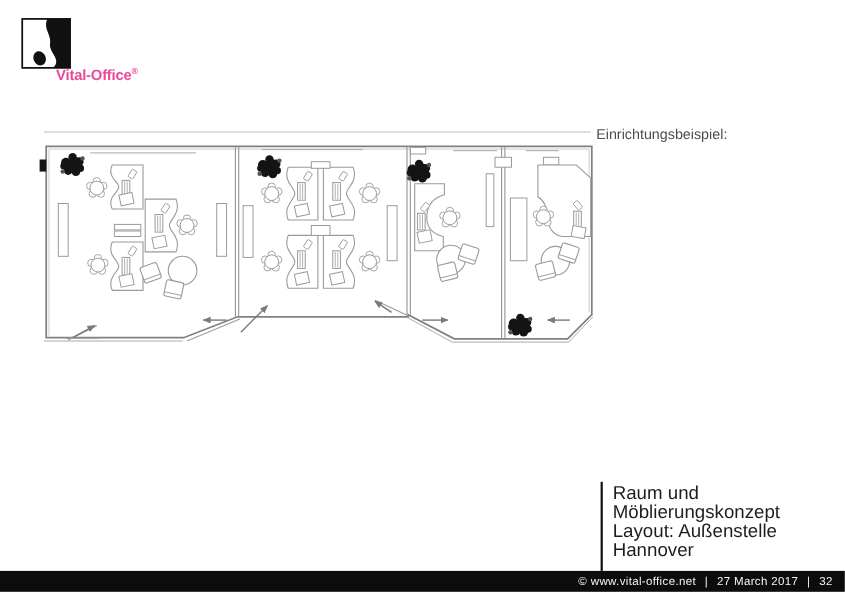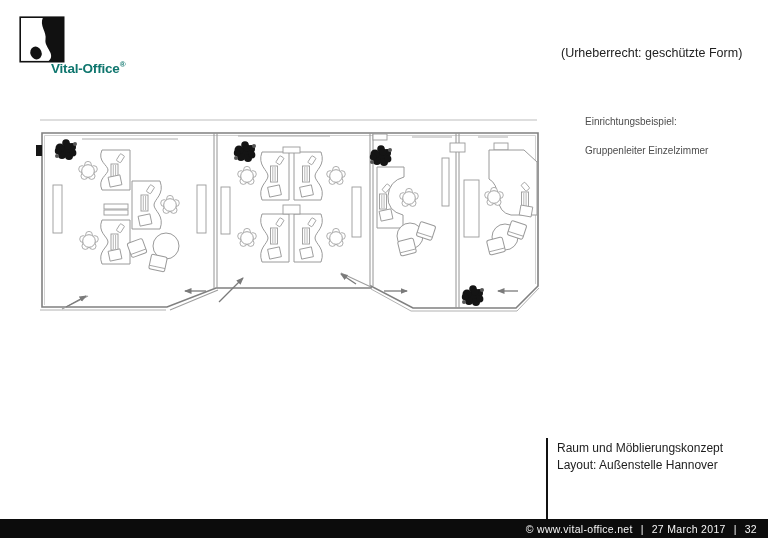--- a/index.html
+++ b/index.html
@@ -3,30 +3,30 @@
 <meta charset="utf-8">
 <style>
   html,body{margin:0;padding:0;}
   body{
     width:768px;height:543px;position:relative;background:#ffffff;
     font-family:"Liberation Sans", sans-serif;color:#1a1a1a;overflow:hidden;
   }
   .abs{position:absolute;}
   
   #logo-block{left:19px;top:16px;width:220px;height:60px;}
-  #logo-text{left:32px;top:44px;font-size:13.5px;font-weight:700;color:#0f766e;letter-spacing:-0.2px;}
+  #logo-text{left:32px;top:44px;font-size:13.5px;font-weight:700;color:#ec4899;letter-spacing:-0.2px;}
   #logo-text sup{font-size:8px;font-weight:700;}
   
   #header-block{left:561px;top:46px;font-size:12.5px;line-height:14.5px;color:#222;}
   
-  #concept-block{left:585px;top:114px;font-size:10px;line-height:15.5px;color:#4d4d4d;}
+  #concept-block{left:542px;top:114px;font-size:13px;line-height:15.5px;color:#4d4d4d;}
   #concept-title{margin-bottom:13px;}
   
   #project-rule{left:546px;top:438px;width:2px;height:81px;background:#111;}
-  #project-block{left:557px;top:440px;font-size:12px;line-height:17px;color:#1d1d1d;}
+  #project-block{left:557px;top:440px;font-size:17px;line-height:17px;color:#1d1d1d;}
   
   #footer-bar{left:0;top:519px;width:768px;height:19px;background:#0c0c0c;
     display:flex;align-items:center;justify-content:flex-end;}
   #footer-bar .ft{display:inline-flex;align-items:flex-end;gap:8px;margin-right:11px;
     color:#f5f5f5;font-size:10.5px;letter-spacing:0.3px;}
   
   #plan{left:0;top:0;}
 </style>
 </head>
 <body>
@@ -323,26 +323,24 @@
 <div class="abs" id="logo-block">
   <svg class="abs" width="48" height="48" viewBox="0 0 48 48" style="left:0;top:0">
     <rect x="1.2" y="1.2" width="43.5" height="44.5" fill="#ffffff" stroke="#111" stroke-width="1.6"></rect>
     <path d="M24,1.2 H44.7 V45.7 H29 C38,38.5 25,31.5 26.5,23.5 C28,15.5 20,10 24,1.2 Z" fill="#111"></path>
     <ellipse cx="17" cy="37" rx="5.6" ry="6.6" transform="rotate(-22 17 37)" fill="#111"></ellipse>
   </svg>
   <div class="abs" id="logo-text" style="white-space:nowrap"><span>Vital-Office</span><sup>®</sup></div>
 </div>
 
 <div class="abs" id="header-block">
-  <div>(Urheberrecht: geschützte Form)</div>
 </div>
 
 <div class="abs" id="concept-block">
   <div id="concept-title">Einrichtungsbeispiel:</div>
-  <div>Gruppenleiter Einzelzimmer</div>
 </div>
 
 <div class="abs" id="project-rule"></div>
 <div class="abs" id="project-block">
   <div>Raum und Möblierungskonzept</div>
   <div>Layout: Außenstelle Hannover</div>
 </div>
 
 <div class="abs" id="footer-bar">
   <span class="ft">

